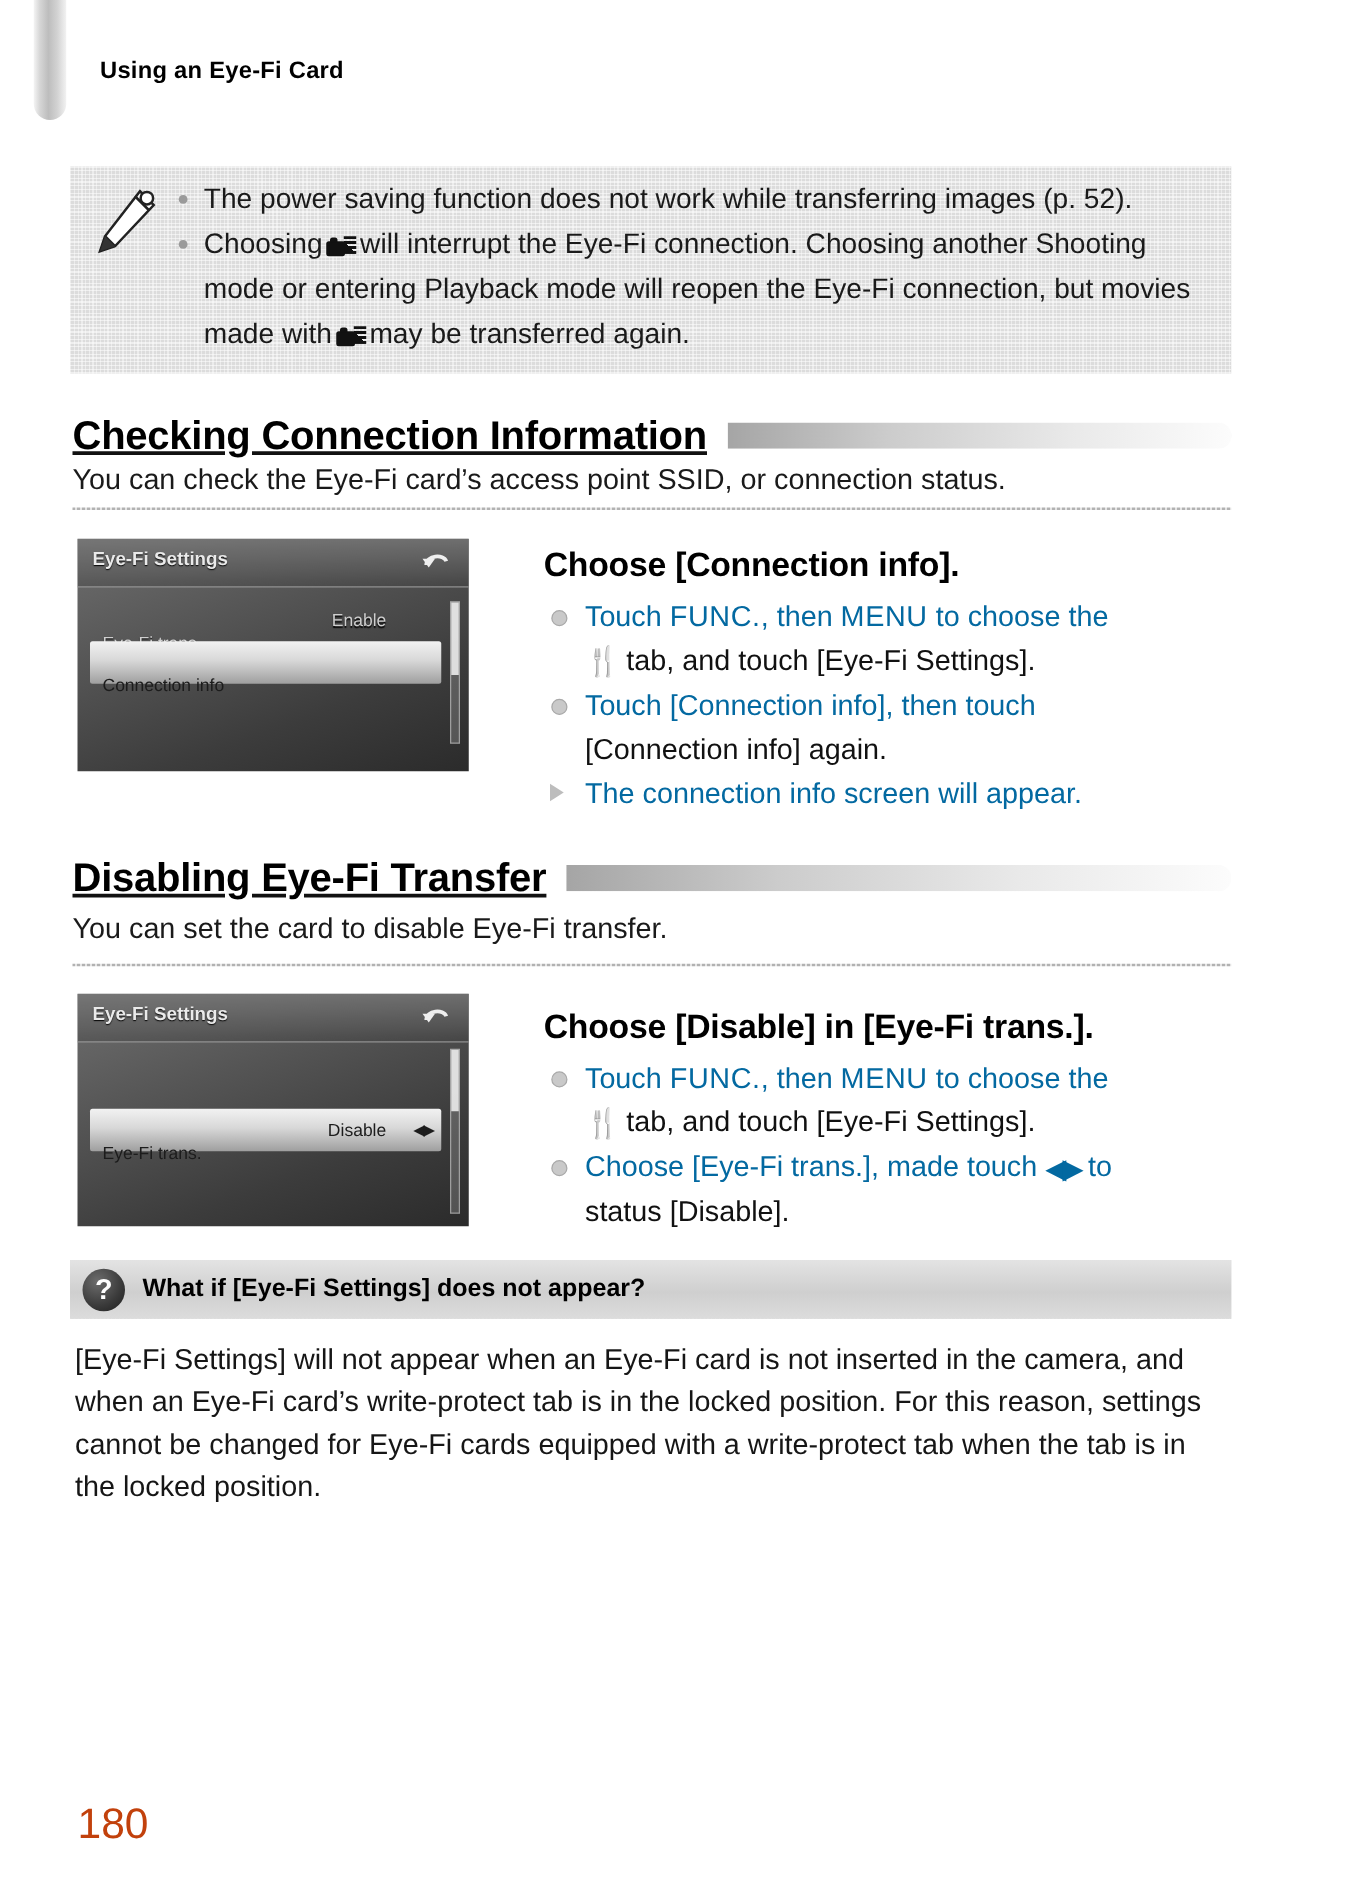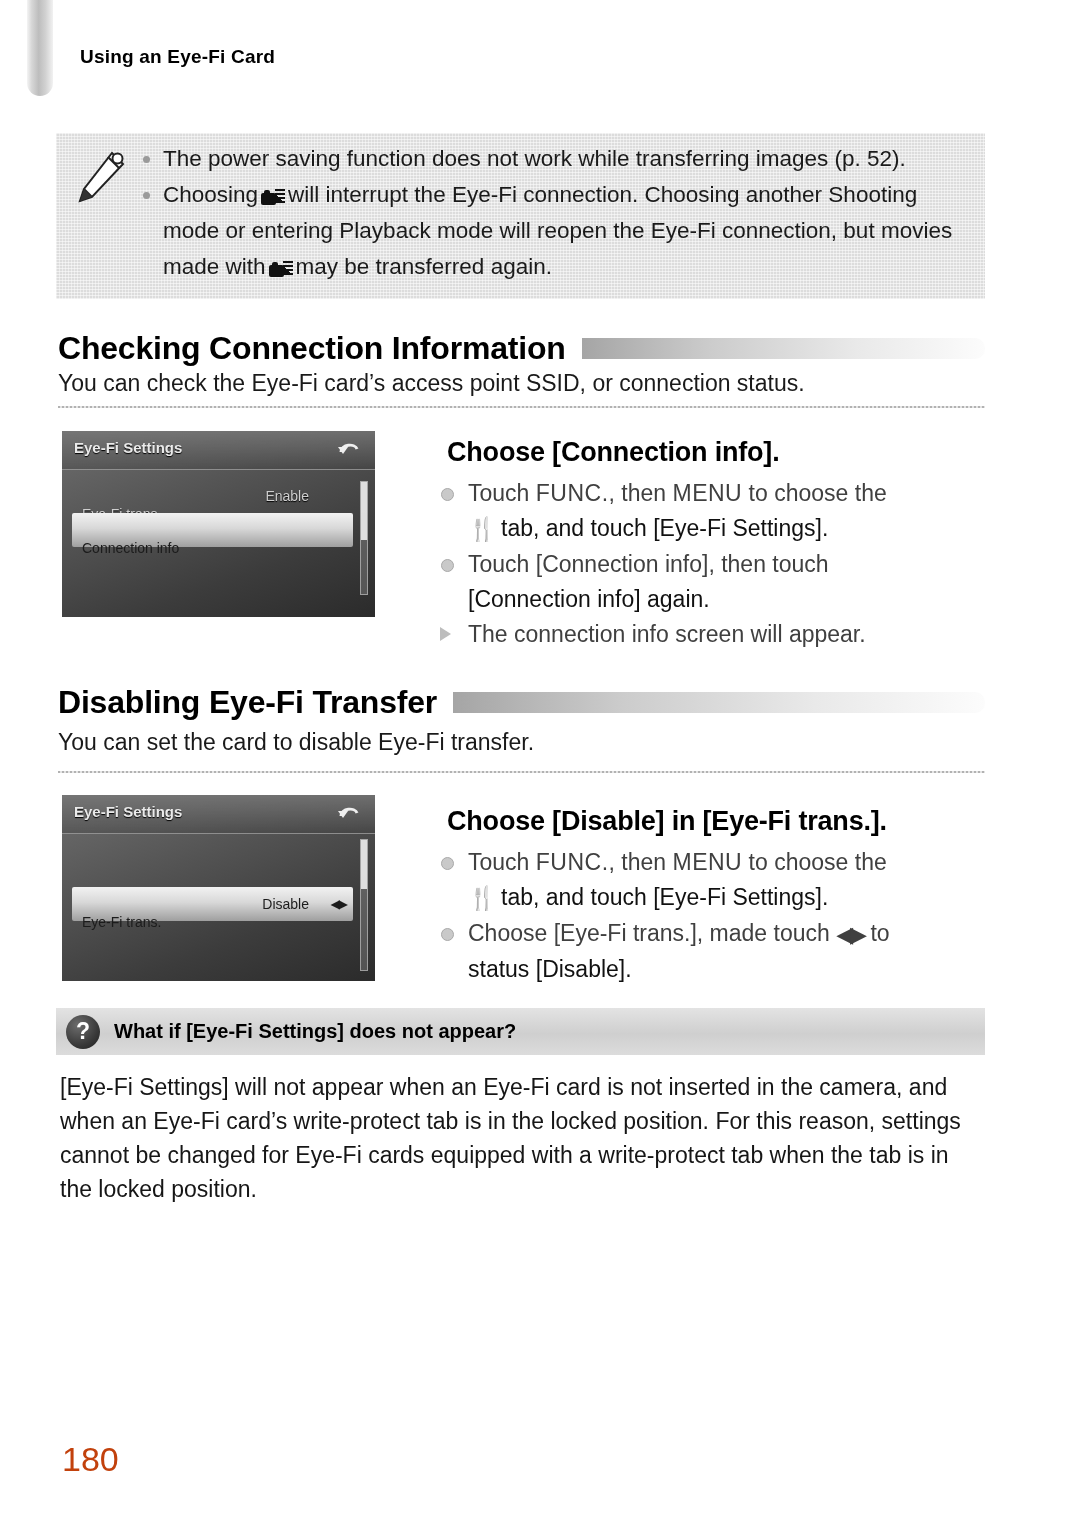--- a/index.html
+++ b/index.html
@@ -112,20 +112,21 @@
   }
 
   
   .section-head {
     position: absolute;
     left: 58px;
     right: 95px;
     display: flex;
     align-items: center;
     gap: 16px;
+    text-decoration: underline;
   }
   .section-head h2 {
     margin: 0;
     font-size: 32px;
     font-weight: bold;
     letter-spacing: -0.2px;
     white-space: nowrap;
     color: #000;
   }
   .head-bar {
@@ -233,32 +234,32 @@
     background: rgba(245,245,245,.85);
   }
 
   
   .step {
     position: absolute;
     left: 435px;
     right: 40px;
   }
   .step h3 {
-    margin: 0 0 8px 12px;
+    margin: 0 0 8px 0;
     font-size: 27px;
     font-weight: bold;
     letter-spacing: -0.2px;
     color: #000;
   }
   .step .line {
     position: relative;
     padding-left: 33px;
     font-size: 23px;
     line-height: 35px;
-    color: #404040;
+    color: #0369a1;
   }
   .step .line .bullet {
     position: absolute;
     left: 6px;
     top: 12px;
     width: 11px;
     height: 11px;
     border-radius: 50%;
     background: #c9c9c9;
     border: 1px solid #a9a9a9;

